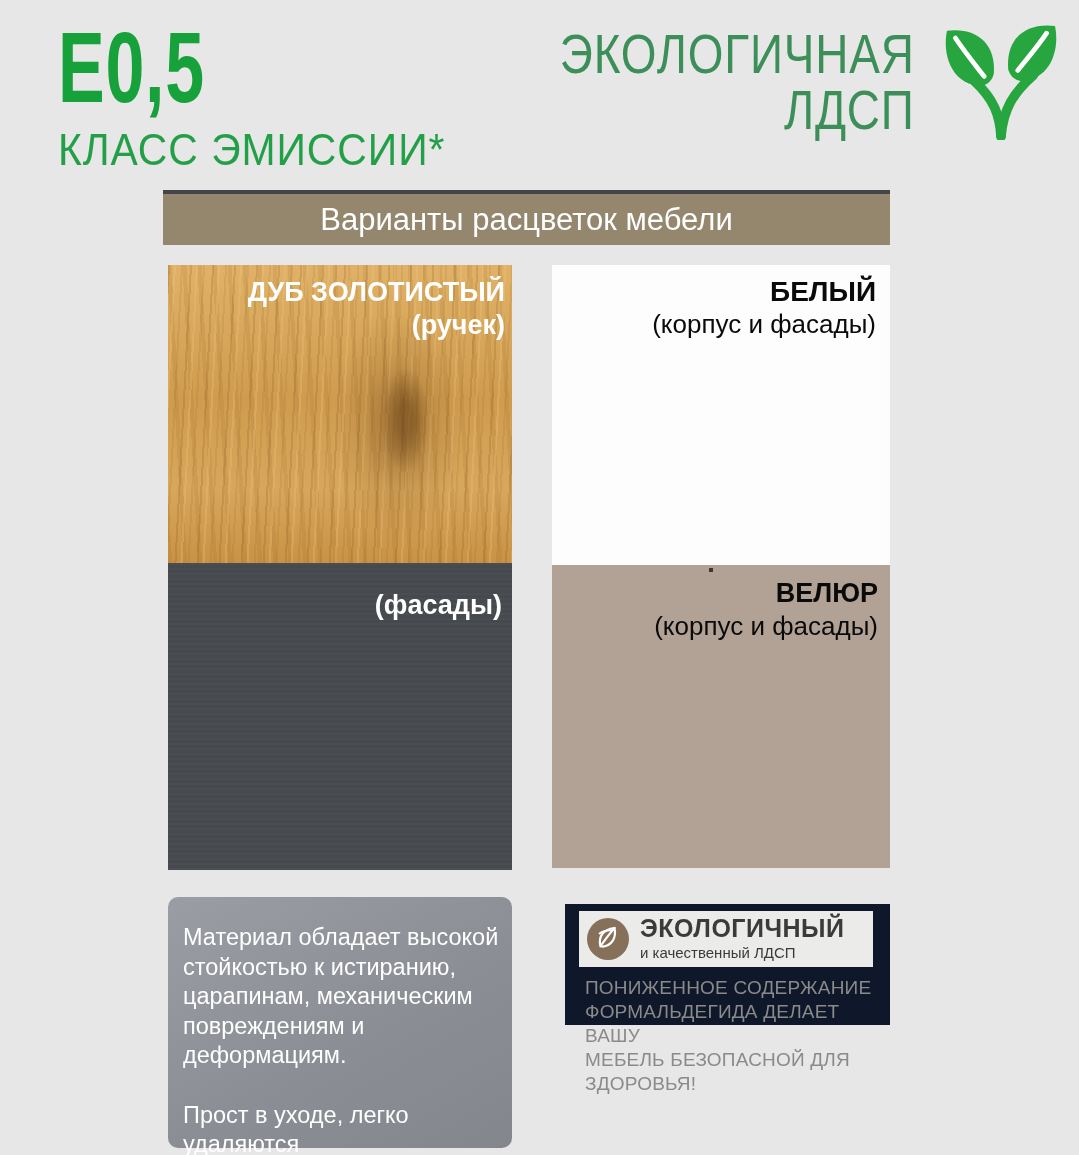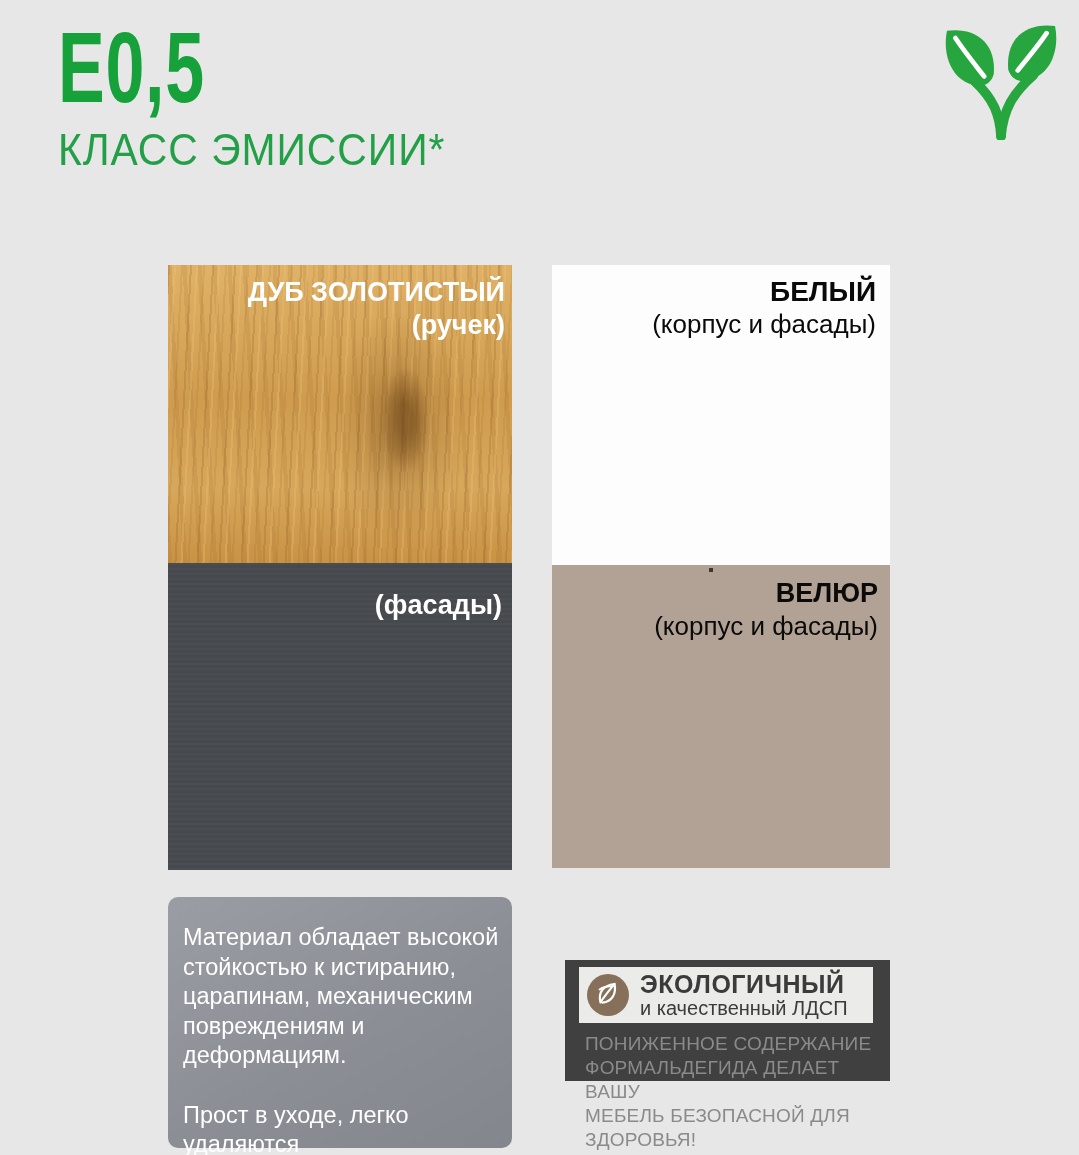--- a/index.html
+++ b/index.html
@@ -81,56 +81,63 @@
     box-sizing:border-box; padding:26px 12px 0 15px;border-radius:10px;
   }
   .info-box p{
     margin:0; color:#ffffff; font-size:23.5px; line-height:29.5px;
     white-space:pre-line;
   }
   .info-box p + p{margin-top:30px;}
 
   
   .eco-box{
-    position:absolute; left:565px; top:960px; width:325px; height:121px;
-    background:#404040;
+    position:absolute; left:565px; top:904px; width:325px; height:121px;
+    background:#0f172a;
   }
   .eco-band{
     position:absolute; left:14px; top:7px; width:294px; height:56px;
     background:#ebebe9; display:flex; align-items:center; padding-left:8px;
     box-sizing:border-box;
   }
   .eco-badge{width:42px; height:42px; flex:0 0 auto;}
   .eco-band-text{margin-left:11px; color:#3b3b3b;}
   .eco-band-title{font-weight:bold; font-size:25px; line-height:26px; letter-spacing:.5px;}
-  .eco-band-sub{font-size:20px; line-height:23px;}
+  .eco-band-sub{font-size:15px; line-height:23px;}
   .eco-caption{
     position:absolute; left:20px; top:72px; color:#8a8a8a;
     font-size:19px; line-height:24px; white-space:pre-line; letter-spacing:.2px;
   }
 </style>
 </head>
 <body>
 
 <div class="canvas">
 
   <div class="emission">
     <div class="emission-value">E0,5</div>
     <div class="emission-label">КЛАСС ЭМИССИИ*</div>
   </div>
 
+  <div class="eco-header">
+    <div class="line">ЭКОЛОГИЧНАЯ</div>
+    <div class="line">ЛДСП</div>
+  </div>
   <svg class="leaf-icon" viewBox="0 0 100 100" aria-hidden="true">
     <path d="M31 55 C8 52 1 28 5 9 C29 6 46 19 44 45 C42 52 37 55 31 55 Z" fill="#27a53e"></path>
     <path d="M69 51 C92 48 99 24 95 5 C71 2 54 15 56 41 C58 48 63 51 69 51 Z" fill="#27a53e"></path>
     <path d="M50 97 C49 79 44 66 28 51" fill="none" stroke="#27a53e" stroke-width="8" stroke-linecap="round"></path>
     <path d="M50 97 C52 74 60 61 77 46" fill="none" stroke="#27a53e" stroke-width="8" stroke-linecap="round"></path>
     <path d="M12 15 C20 27 29 38 36 47" fill="none" stroke="#ffffff" stroke-width="4" stroke-linecap="round"></path>
     <path d="M88 11 C80 23 71 33 64 42" fill="none" stroke="#ffffff" stroke-width="4" stroke-linecap="round"></path>
   </svg>
 
+  <div class="title-bar">
+    <span>Варианты расцветок мебели</span>
+  </div>
 
   <div class="swatch swatch-oak dark">
     <div class="name">ДУБ ЗОЛОТИСТЫЙ</div>
     <div class="subtitle">(ручек)</div>
   </div>
 
   <div class="swatch swatch-white light">
     <div class="name">БЕЛЫЙ</div>
     <div class="subtitle">(корпус и фасады)</div>
   </div>

